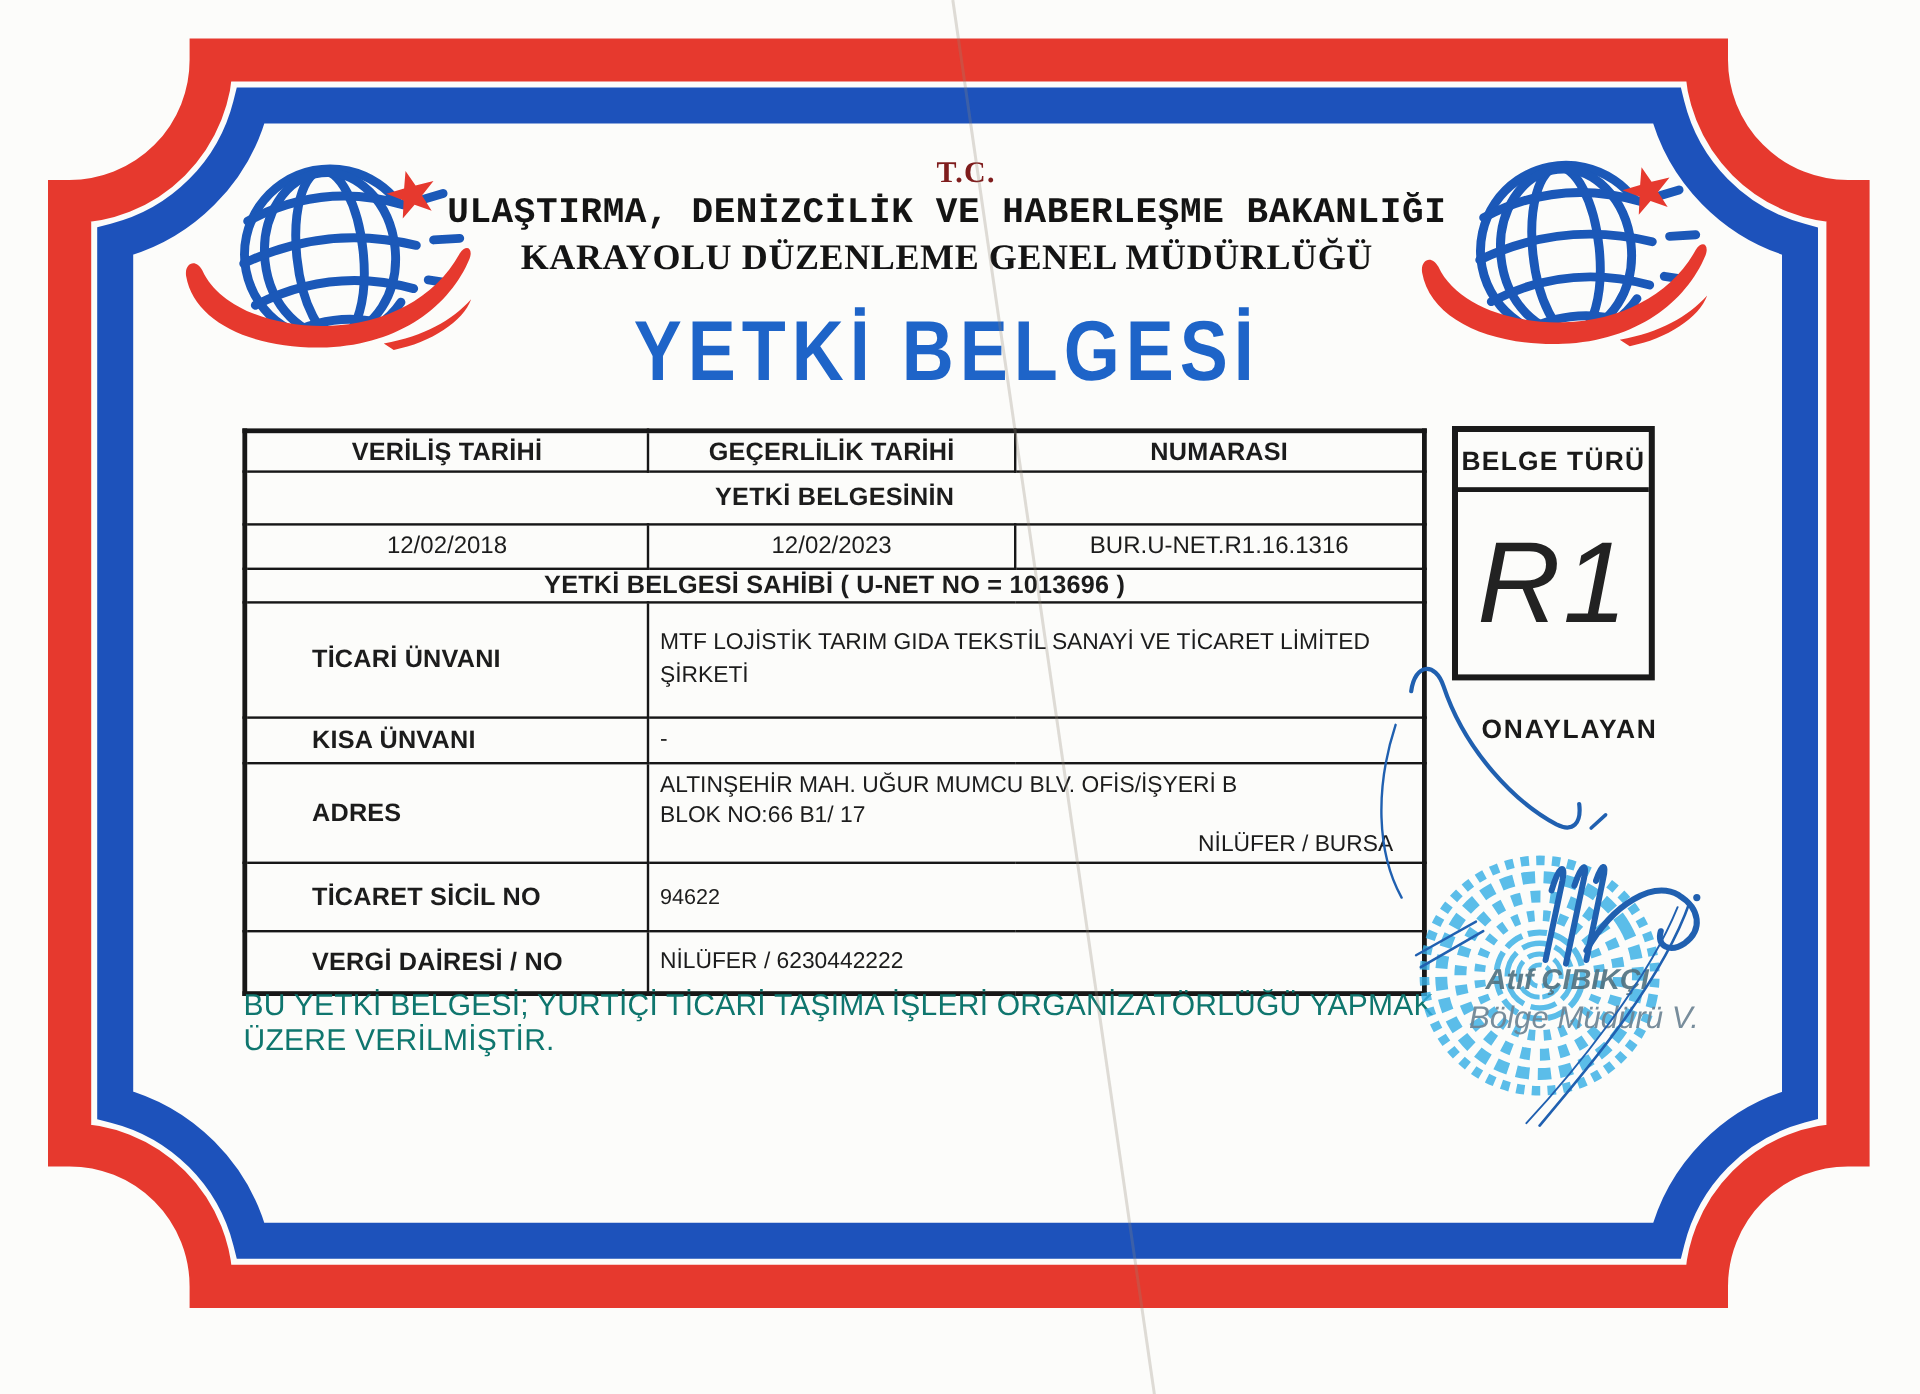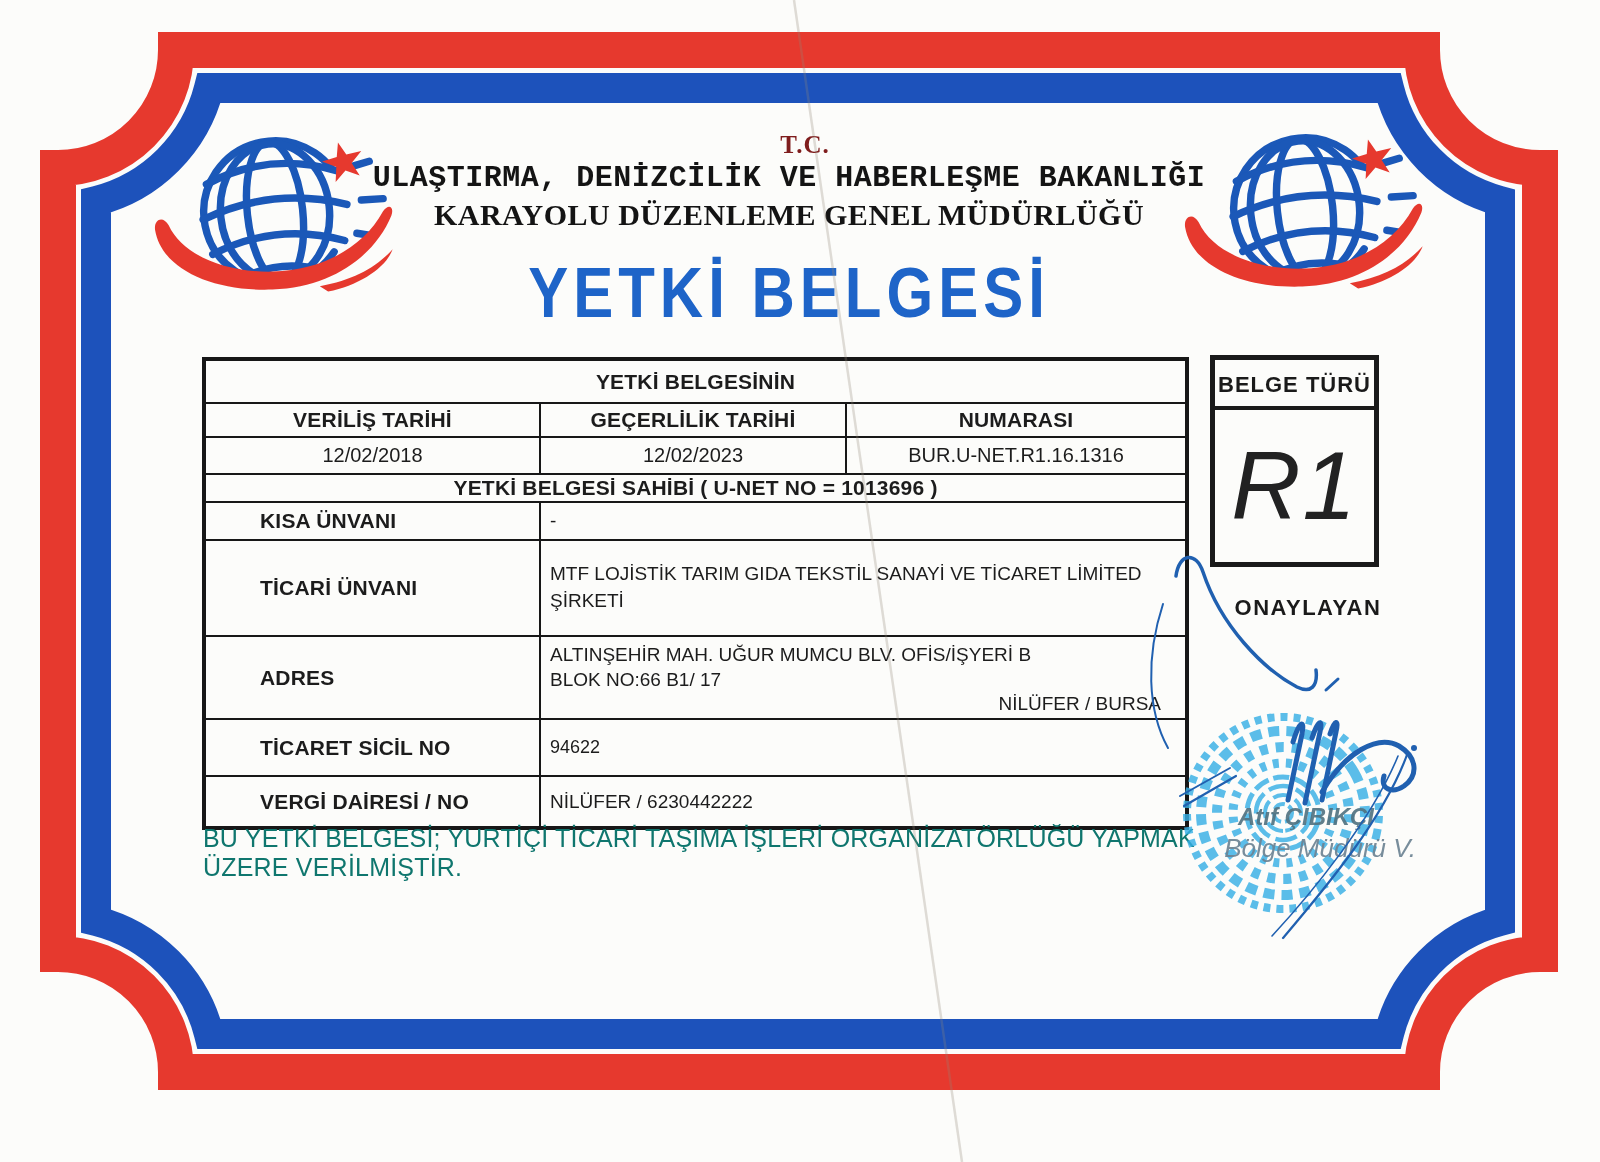--- a/index.html
+++ b/index.html
@@ -112,43 +112,43 @@
   <div class="abs hdr-center ministry2">KARAYOLU DÜZENLEME GENEL MÜDÜRLÜĞÜ</div>
   <div class="abs hdr-center big-title">YETKİ BELGESİ</div>
 
   <table class="cert">
     <colgroup>
         <col style="width:336px">
         <col style="width:306px">
         <col style="width:341px">
       </colgroup>
     <tbody>
-        <tr style="height:44px">
-      <td colspan="3" class="c-hdr">YETKİ BELGESİNİN</td>
-    </tr>
-    <tr style="height:34px">
+        <tr style="height:34px">
       <td class="c-hdr">VERİLİŞ TARİHİ</td>
       <td class="c-hdr">GEÇERLİLİK TARİHİ</td>
       <td class="c-hdr">NUMARASI</td>
+    </tr>
+    <tr style="height:44px">
+      <td colspan="3" class="c-hdr">YETKİ BELGESİNİN</td>
     </tr>
     <tr style="height:37px">
       <td class="c-val">12/02/2018</td>
       <td class="c-val">12/02/2023</td>
       <td class="c-val">BUR.U-NET.R1.16.1316</td>
     </tr>
     <tr style="height:22px">
       <td colspan="3" class="c-hdr">YETKİ BELGESİ SAHİBİ ( U-NET NO = 1013696 )</td>
     </tr>
+    <tr style="height:96px">
+      <td class="c-lbl">TİCARİ ÜNVANI</td>
+      <td colspan="2" class="c-txt" style="line-height:1.4">MTF LOJİSTİK TARIM GIDA TEKSTİL SANAYİ VE TİCARET LİMİTED ŞİRKETİ</td>
+    </tr>
     <tr style="height:38px">
       <td class="c-lbl">KISA ÜNVANI</td>
       <td colspan="2" class="c-txt">-</td>
-    </tr>
-    <tr style="height:96px">
-      <td class="c-lbl">TİCARİ ÜNVANI</td>
-      <td colspan="2" class="c-txt" style="line-height:1.4">MTF LOJİSTİK TARIM GIDA TEKSTİL SANAYİ VE TİCARET LİMİTED ŞİRKETİ</td>
     </tr>
     <tr style="height:78px">
       <td class="c-lbl">ADRES</td>
       <td colspan="2" class="c-txt addr-cell">
         <div class="addr-line">ALTINŞEHİR MAH. UĞUR MUMCU BLV. OFİS/İŞYERİ B</div>
         <div class="addr-line">BLOK NO:66 B1/ 17</div>
         <div class="addr-line addr-right">NİLÜFER / BURSA</div>
       </td>
     </tr>
     <tr style="height:57px">

